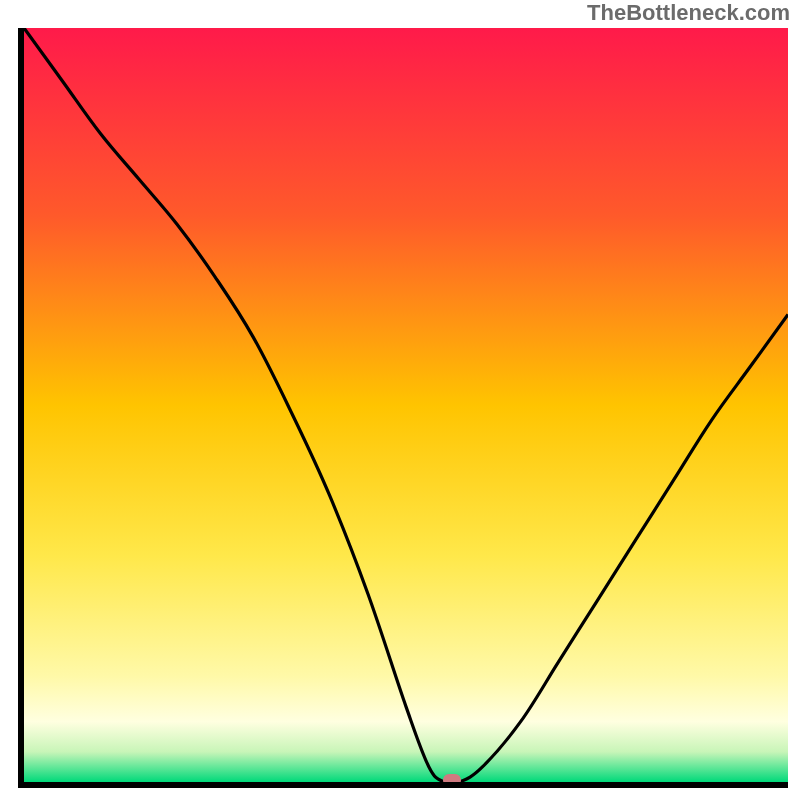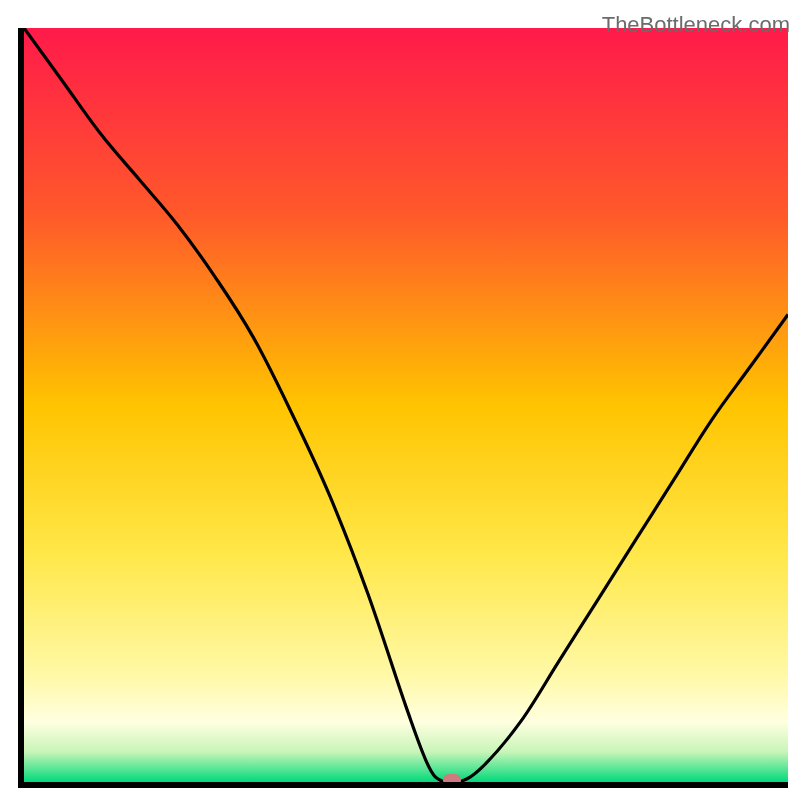--- a/index.html
+++ b/index.html
@@ -6,25 +6,25 @@
     margin: 0;
     padding: 0;
     background: #ffffff;
     width: 800px;
     height: 800px;
     position: relative;
     font-family: Arial, Helvetica, sans-serif;
   }
   .watermark {
     position: absolute;
-    top: 12px;
+    top: 0;
     right: 10px;
     color: #6b6b6b;
     font-size: 22px;
-    font-weight: 400;
+    font-weight: 700;
     z-index: 10;
   }
   .plot-area {
     position: absolute;
     left: 18px;
     top: 28px;
     width: 764px;
     height: 754px;
     border-left: 6px solid #000;
     border-bottom: 6px solid #000;

